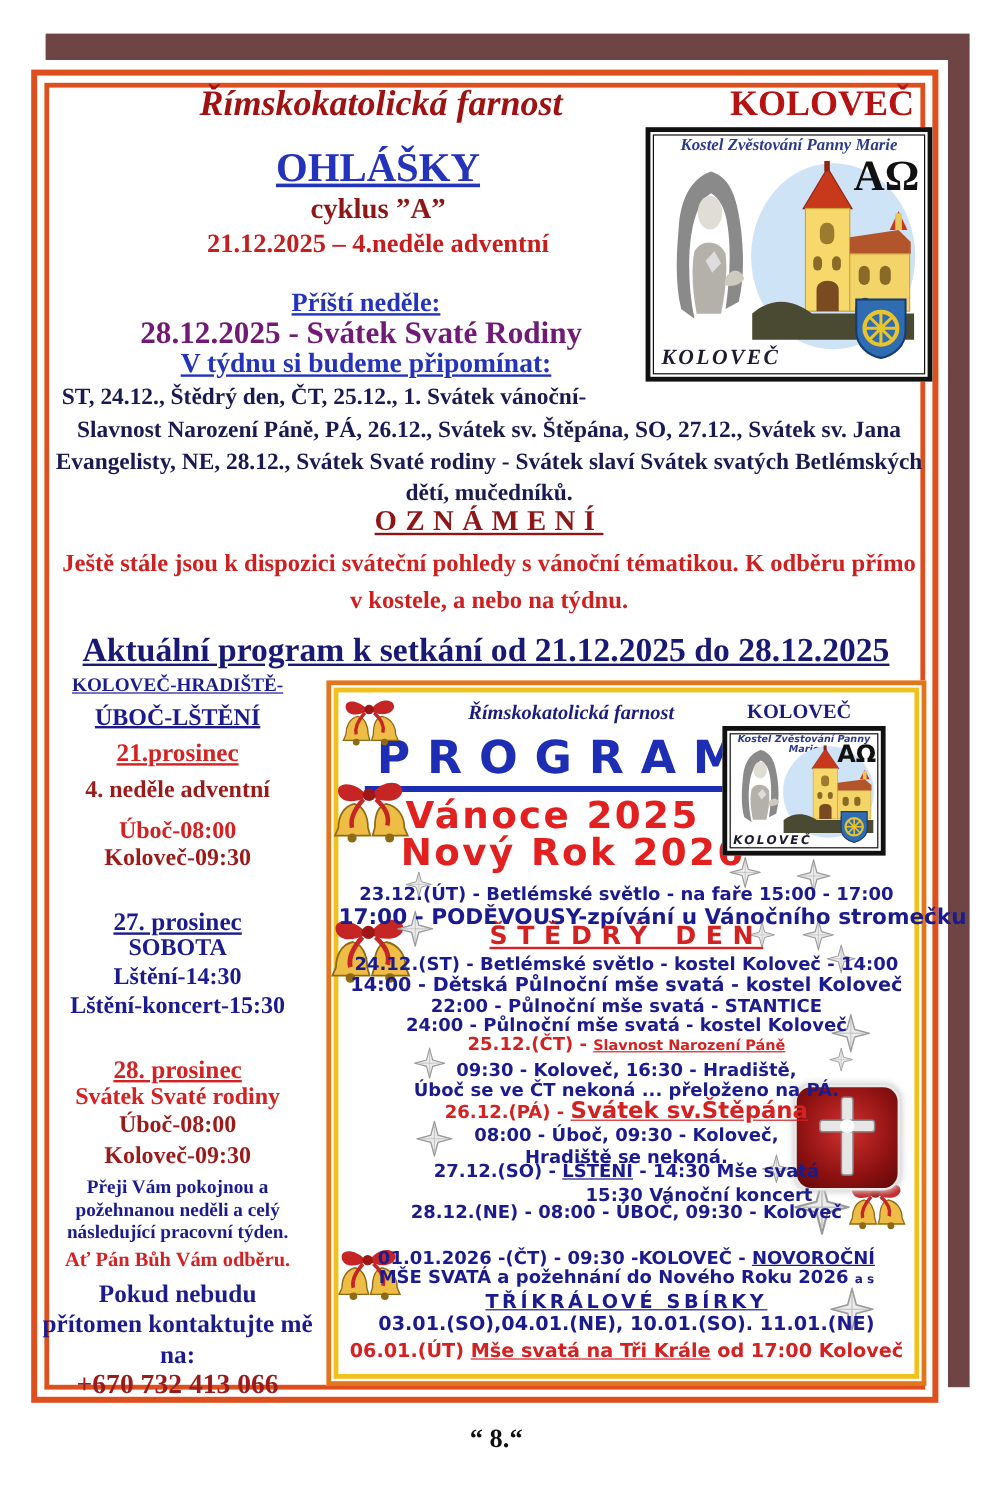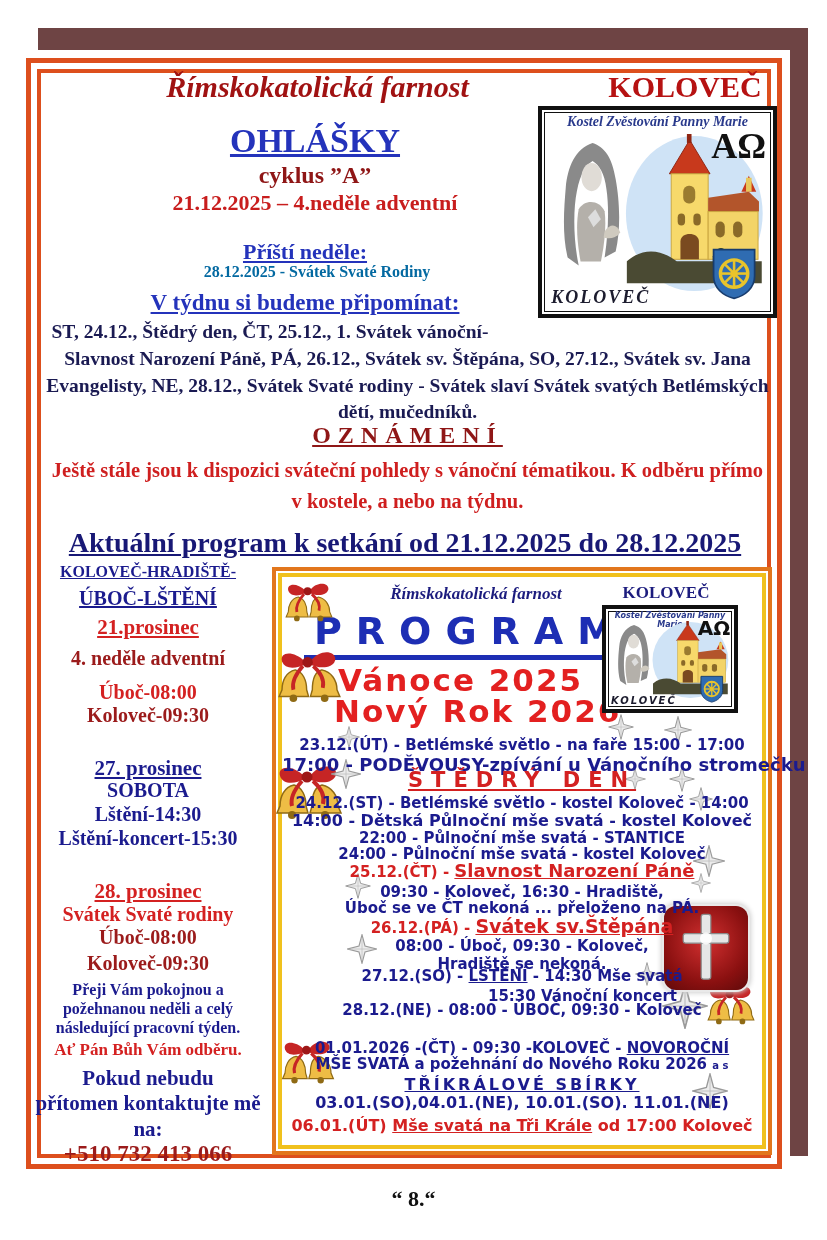--- a/index.html
+++ b/index.html
@@ -25,21 +25,21 @@
   .frame-inner{left:37px;top:69px;width:734px;height:1089px;border:4px solid var(--orange);box-sizing:border-box;}
 
   .title-parish{left:125px;top:70px;width:385px;font-size:30px;color:var(--titlered);}
   .title-town{left:605px;top:70px;width:160px;font-size:30px;color:#b61212;}
 
   .ohlasky{left:45px;top:122px;width:540px;font-size:34px;color:var(--blue);}
   .cyklus{left:45px;top:162px;width:540px;font-size:24px;color:#8f1616;}
   .dateline{left:45px;top:190px;width:540px;font-size:22px;color:#c81d1d;}
 
   .pristi{left:40px;top:239px;width:530px;font-size:22px;color:var(--blue);}
-  .nextsun{left:52px;top:263px;width:530px;font-size:16px;color:#0369a1;}
+  .nextsun{left:36px;top:263px;width:530px;font-size:26px;color:#701a75;}
   .weeklabel{left:40px;top:290px;width:530px;font-size:23px;color:var(--blue);}
 
   .weekline{left:30px;width:755px;font-size:19.5px;color:var(--ink);}
   .weekline.first{left:35px;width:470px;}
 
   .oznameni{left:30px;top:422px;width:755px;font-size:24px;letter-spacing:7px;color:#8f1616;}
   .notice{left:25px;width:765px;font-size:20.5px;color:#cf1f1f;}
   .aktualni{left:30px;top:527px;width:750px;font-size:28px;color:#181875;}
 
   
@@ -162,21 +162,21 @@
     <div class="lc-row c-red" style="top: 340px; font-size: 20px;">Svátek Svaté rodiny</div>
     <div class="lc-row c-darkred" style="top: 363px; font-size: 20px;">Úboč-08:00</div>
     <div class="lc-row c-darkred" style="top: 389px; font-size: 20px;">Koloveč-09:30</div>
     <div class="lc-row c-navy" style="top: 437px; font-size: 16px;">požehnanou neděli a celý</div>
     <div class="lc-row c-navy" style="top: 418px; font-size: 16px;">Přeji Vám pokojnou a</div>
     <div class="lc-row c-navy" style="top: 456px; font-size: 16px;">následující pracovní  týden.</div>
     <div class="lc-row c-red" style="top: 477px; font-size: 17px;">Ať Pán Bůh Vám odběru.</div>
     <div class="lc-row c-navy" style="top: 503px; font-size: 21px;">Pokud nebudu</div>
     <div class="lc-row c-navy" style="top: 528px; font-size: 21px;">přítomen kontaktujte mě</div>
     <div class="lc-row c-navy" style="top: 554px; font-size: 21px;">na:</div>
-    <div class="lc-row c-darkred" style="top: 578px; font-size: 23px;">+510 732 413 066</div>
+    <div class="lc-row c-darkred" style="top: 578px; font-size: 23px;">+670 732 413 066</div>
   </div>
 
 <div class="abs poster">
   <div class="poster-yellow-frame"></div>
   <div class="abs p-parish b i ctr serif">Římskokatolická  farnost</div>
   <div class="abs p-town b ctr serif">KOLOVEČ</div>
   <div class="abs p-title-wrap">
     <span class="p-title">PROGRAM</span>
   </div>
   <div class="abs p-sub1 b">Vánoce 2025</div>
@@ -357,21 +357,21 @@
 </svg></div>
     </div>
   <div class="abs" id="poster-schedule" style="inset:0">
       <div class="sched" style="top: 164px;"><span class="c-navy" style="font-size: 15px;">23.12.(ÚT) - Betlémské světlo - na faře 15:00 - 17:00</span></div>
       <div class="sched" style="top: 183px;"><span class="c-navy" style="font-size: 18px;">17:00 - PODĚVOUSY-zpívání u Vánočního stromečku</span></div>
       <div class="sched" style="top: 197px; letter-spacing: 8px;"><span class="c-red u" style="font-size: 21px;">ŠTĚDRÝ  DEN</span></div>
       <div class="sched" style="top: 222px;"><span class="c-navy" style="font-size: 15px;">24.12.(ST) - Betlémské světlo - kostel Koloveč - 14:00</span></div>
       <div class="sched" style="top: 240px;"><span class="c-navy" style="font-size: 16px;">14:00 - Dětská Půlnoční mše svatá - kostel Koloveč</span></div>
       <div class="sched" style="top: 257px;"><span class="c-navy" style="font-size: 15px;">22:00 - Půlnoční mše svatá - STANTICE</span></div>
       <div class="sched" style="top: 273px;"><span class="c-navy" style="font-size: 15px;">24:00 - Půlnoční mše svatá - kostel Koloveč</span></div>
-      <div class="sched" style="top: 289px;"><span class="c-red" style="font-size: 15px;">25.12.(ČT) - </span><span class="c-red u" style="font-size: 18px;">Slavnost Narození Páně</span></div>
+      <div class="sched" style="top: 289px;"><span class="c-red" style="font-size: 15px;">25.12.(ČT) - </span><span class="c-red u" style="font-size: 12px;">Slavnost Narození Páně</span></div>
       <div class="sched" style="top: 311px;"><span class="c-navy" style="font-size: 15px;">09:30 - Koloveč, 16:30 - Hradiště,</span></div>
       <div class="sched" style="top: 327px;"><span class="c-navy" style="font-size: 15px;">Úboč se ve ČT nekoná ... přeloženo na PÁ.</span></div>
       <div class="sched" style="top: 344px;"><span class="c-red" style="font-size: 15px;">26.12.(PÁ) -  </span><span class="c-red u" style="font-size: 19px;">Svátek sv.Štěpána</span></div>
       <div class="sched" style="top: 365px;"><span class="c-navy" style="font-size: 15px;">08:00 - Úboč, 09:30 - Koloveč,</span></div>
       <div class="sched" style="top: 383px;"><span class="c-navy" style="font-size: 15px;">Hradiště se nekoná.</span></div>
       <div class="sched" style="top: 395px;"><span class="c-navy" style="font-size: 15px;">27.12.(SO) - </span><span class="c-navy u" style="font-size: 15px;">LŠTĚNÍ</span><span class="c-navy" style="font-size: 15px;"> - 14:30 Mše svatá</span></div>
       <div class="sched right" style="top: 415px;"><span class="c-navy" style="font-size: 15px;">15:30 Vánoční koncert</span></div>
       <div class="sched" style="top: 429px;"><span class="c-navy" style="font-size: 15px;">28.12.(NE) - 08:00 - ÚBOČ, 09:30 - Koloveč</span></div>
       <div class="sched" style="top: 467px;"><span class="c-navy" style="font-size: 15px;">01.01.2026 -(ČT) - 09:30 -KOLOVEČ - </span><span class="c-navy u" style="font-size: 15px;">NOVOROČNÍ</span></div>
       <div class="sched" style="top: 483px;"><span class="c-navy" style="font-size: 15px;">MŠE  SVATÁ a požehnání do Nového Roku 2026 </span><span class="c-navy" style="font-size: 10px;">a s</span></div>

